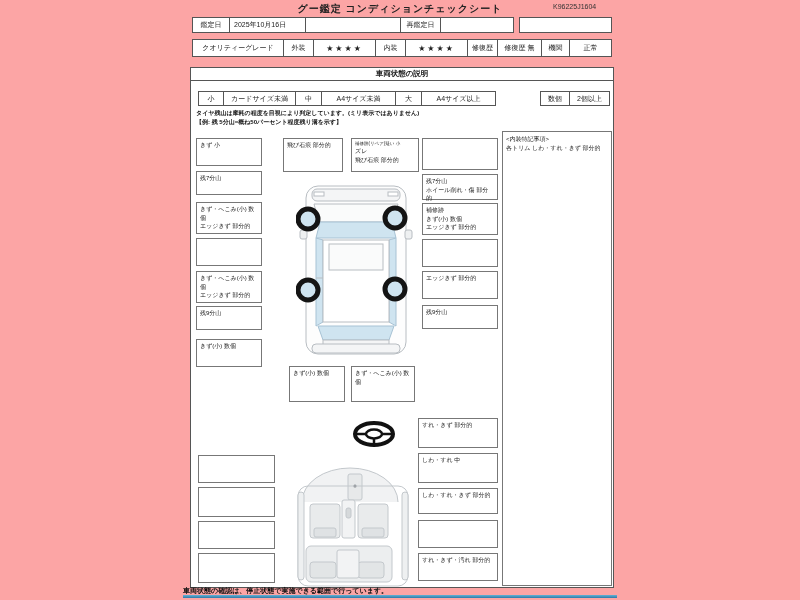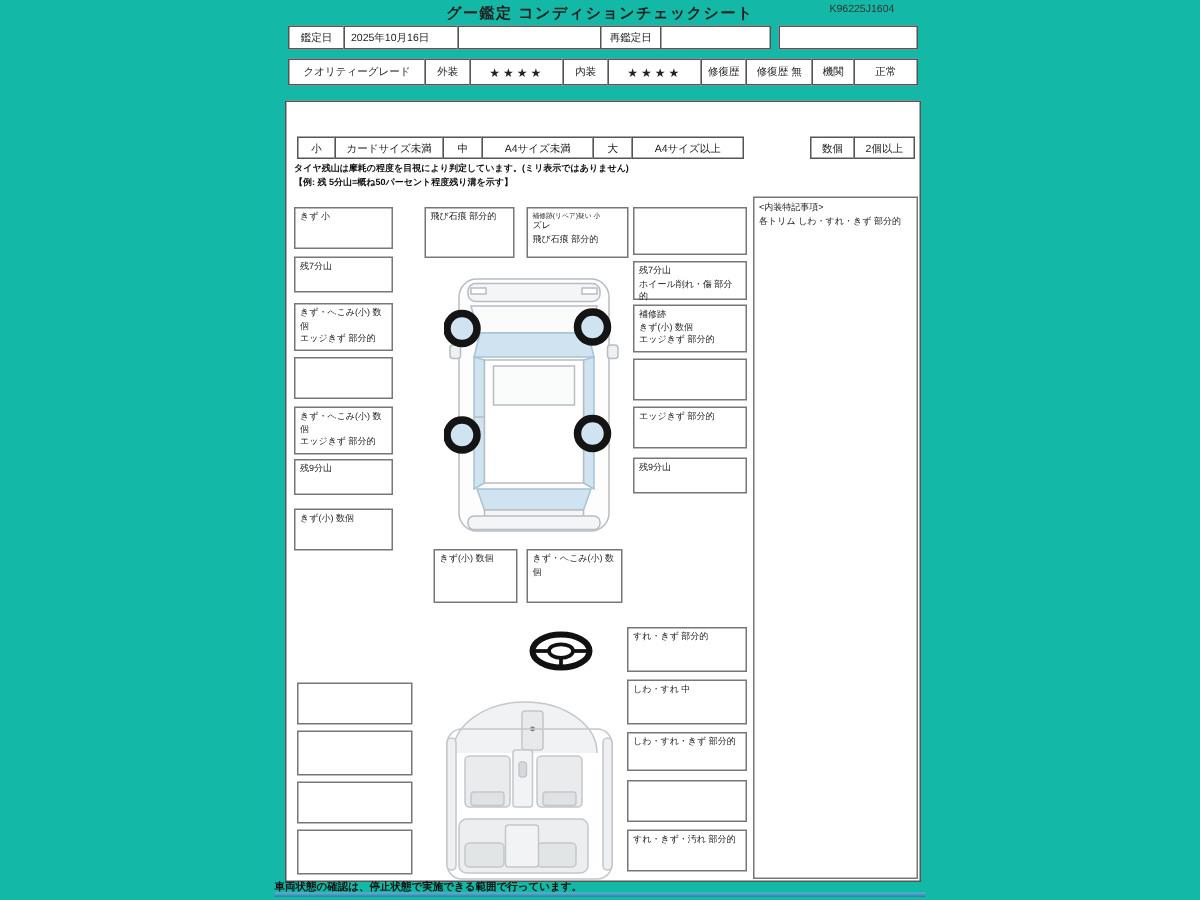--- a/index.html
+++ b/index.html
@@ -1,16 +1,16 @@
 <!DOCTYPE html>
 <html><head>
 <meta charset="utf-8">
 <style>
   html,body{margin:0;padding:0;background:#ffffff;}
-  .page{position:relative;width:800px;height:600px;background:#14b8a6;overflow:hidden;
+  .page{position:relative;width:800px;height:600px;background:#fca5a5;overflow:hidden;
         font-family:"Liberation Sans","DejaVu Sans",sans-serif;color:#1b1b1b;}
   .abs{position:absolute;}
   .title{top:2px;left:0;width:800px;text-align:center;font-size:10px;font-weight:bold;letter-spacing:1px;color:#222;}
   .sheetno{top:3px;left:553px;width:64px;font-size:7px;color:#333;}
   .cell{position:absolute;border:1px solid #555;background:#fff;font-size:7px;
         display:flex;align-items:center;justify-content:center;color:#222;box-sizing:border-box;}
   .cell.lft{justify-content:flex-start;padding-left:4px;}
   .stars{letter-spacing:2px;font-size:8px;}
   .secbox{position:absolute;left:190px;top:67px;width:424px;height:521px;border:1px solid #555;background:#fff;box-sizing:border-box;}
   .sechead{position:absolute;left:190px;top:67px;width:424px;height:14px;border:1px solid #555;box-sizing:border-box;
@@ -76,20 +76,21 @@
   <div class="cell" style="left:283px;top:39px;width:31px;height:18px;">外装</div>
   <div class="cell stars" style="left:313px;top:39px;width:63px;height:18px;">★★★★</div>
   <div class="cell" style="left:375px;top:39px;width:31px;height:18px;">内装</div>
   <div class="cell stars" style="left:405px;top:39px;width:63px;height:18px;">★★★★</div>
   <div class="cell" style="left:467px;top:39px;width:31px;height:18px;">修復歴</div>
   <div class="cell" style="left:497px;top:39px;width:45px;height:18px;">修復歴 無</div>
   <div class="cell" style="left:541px;top:39px;width:29px;height:18px;">機関</div>
   <div class="cell" style="left:569px;top:39px;width:43px;height:18px;">正常</div>
 
   <div class="secbox"></div>
+  <div class="sechead">車両状態の説明</div>
 
   <div class="cell" style="left:198px;top:91px;width:26px;height:15px;">小</div>
   <div class="cell" style="left:223px;top:91px;width:73px;height:15px;">カードサイズ未満</div>
   <div class="cell" style="left:295px;top:91px;width:27px;height:15px;">中</div>
   <div class="cell" style="left:321px;top:91px;width:75px;height:15px;">A4サイズ未満</div>
   <div class="cell" style="left:395px;top:91px;width:27px;height:15px;">大</div>
   <div class="cell" style="left:421px;top:91px;width:75px;height:15px;">A4サイズ以上</div>
   <div class="cell" style="left:540px;top:91px;width:30px;height:15px;">数個</div>
   <div class="cell" style="left:569px;top:91px;width:41px;height:15px;">2個以上</div>
 

